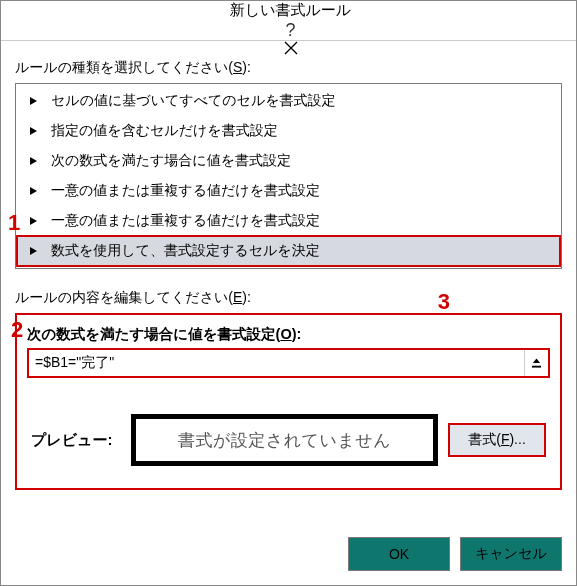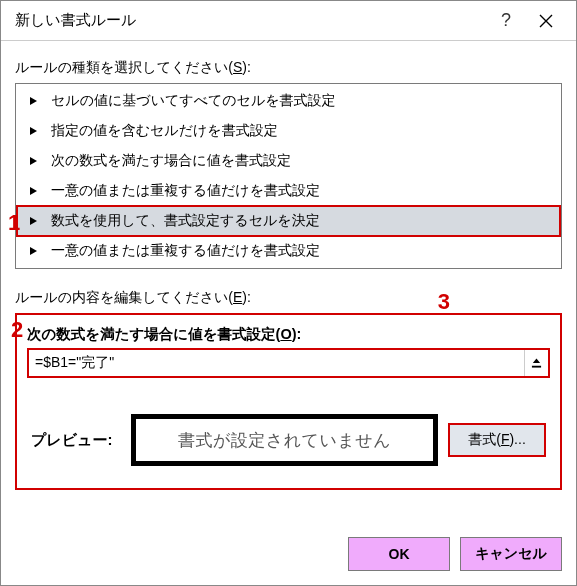--- a/index.html
+++ b/index.html
@@ -17,20 +17,21 @@
     display: flex;
     flex-direction: column;
     position: relative;
   }
   .title-bar {
     height: 40px;
     display: flex;
     align-items: center;
     padding: 0 10px 0 14px;
     border-bottom: 1px solid #ccc;
+    flex-direction: column;
   }
   .title-text { flex: 1; font-size: 15px; }
   .title-icon {
     width: 40px; height: 38px;
     display: flex; align-items: center; justify-content: center;
     font-size: 18px; color: #333;
   }
   .title-icon.close { font-size: 18px; }
   .body {
     padding: 18px 14px 14px 14px;
@@ -144,24 +145,23 @@
   .footer {
     display: flex;
     justify-content: flex-end;
     gap: 10px;
     padding: 14px;
   }
   .footer button {
     min-width: 102px;
     height: 34px;
     border: 1px solid #7a7a7a;
-    background: #f0abfc;
+    background: #0f766e;
     font-size: 14px;
     cursor: pointer;
-    font-weight: bold;
   }
 
   
   .callout {
     position: absolute;
     color: #d10000;
     font-weight: bold;
     font-size: 22px;
     font-family: Arial, sans-serif;
     z-index: 10;
@@ -200,27 +200,27 @@
           <span>指定の値を含むセルだけを書式設定</span>
         </div>
       <div class="rule-item">
           <span class="arrow"></span>
           <span>次の数式を満たす場合に値を書式設定</span>
         </div>
       <div class="rule-item">
           <span class="arrow"></span>
           <span>一意の値または重複する値だけを書式設定</span>
         </div>
+      <div class="rule-item">
+          <span class="arrow"></span>
+          <span>一意の値または重複する値だけを書式設定</span>
+        </div>
       <div class="rule-item selected">
           <span class="arrow"></span>
           <span>数式を使用して、書式設定するセルを決定</span>
-        </div>
-      <div class="rule-item">
-          <span class="arrow"></span>
-          <span>一意の値または重複する値だけを書式設定</span>
         </div>
     </div>
 
     <div class="label-row">
       <span>ルールの内容を編集してください(</span><span class="underline">E</span><span>):</span>
     </div>
 
     <div class="edit-section">
       <div class="callout" style="left:-6px; top:2px;">2</div>
 

